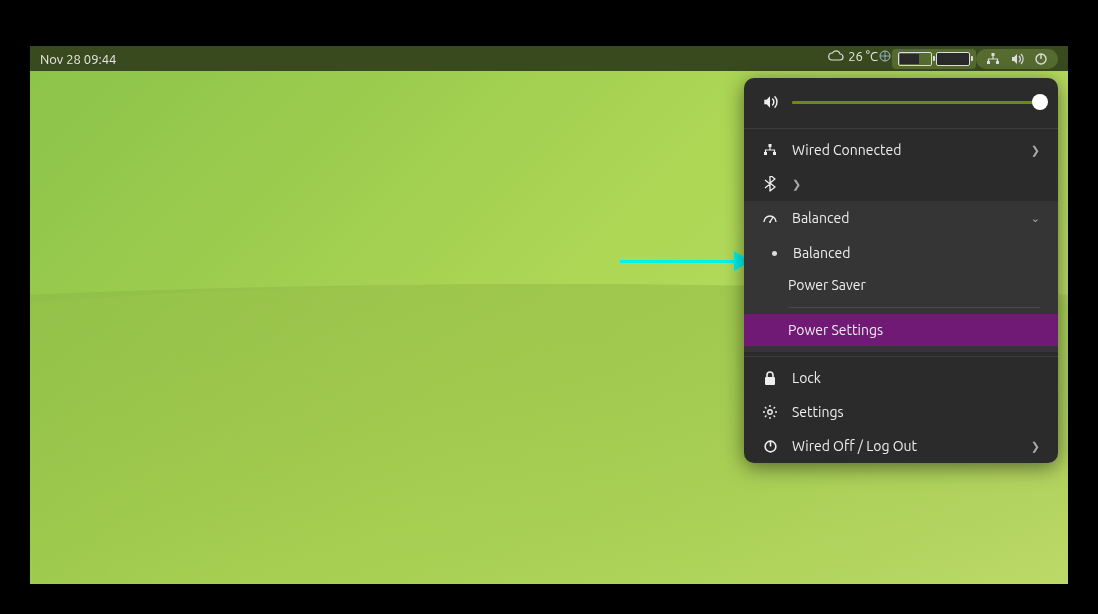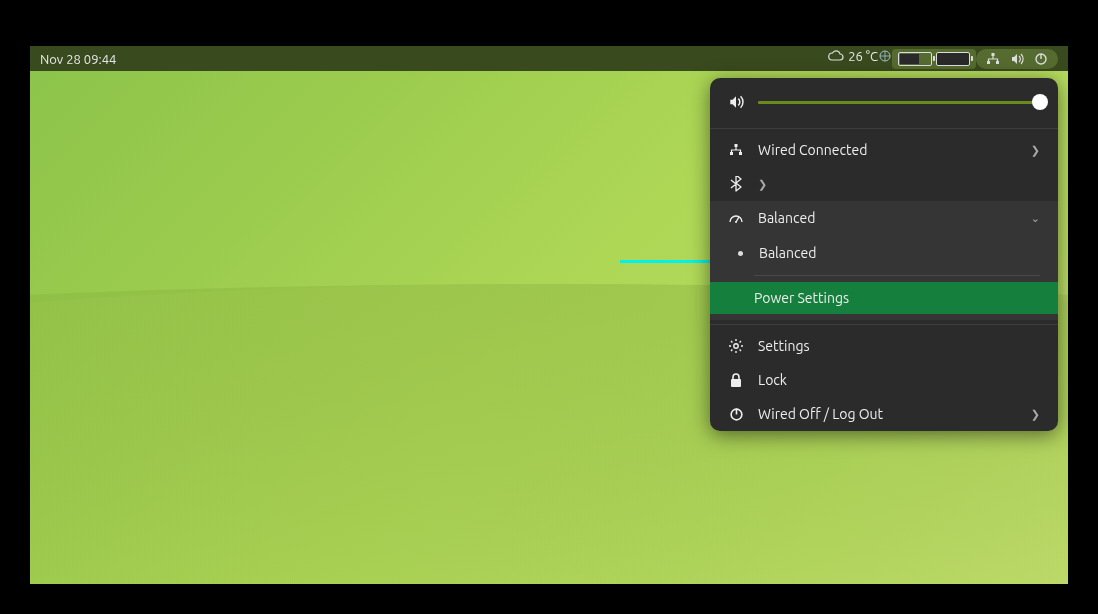--- a/index.html
+++ b/index.html
@@ -144,21 +144,21 @@
       width: 0;
       height: 0;
       border-top: 10px solid transparent;
       border-bottom: 10px solid transparent;
       border-left: 16px solid #00f2ea;
     }
     .system-menu {
       position: absolute;
       top: 32px;
       right: 10px;
-      width: 348px;
+      width: 314px;
       background: #2b2b2b;
       border-radius: 10px;
       box-shadow: 0 4px 20px rgba(0,0,0,0.5);
       color: #eee;
       font-size: 14px;
       overflow: hidden;
     }
     .volume-row {
       display: flex;
       align-items: center;
@@ -216,21 +216,21 @@
       padding: 2px 0 6px 0;
     }
     .sub-item {
       display: flex;
       align-items: center;
       padding: 8px 18px 8px 44px;
       cursor: pointer;
       gap: 10px;
       font-size: 14px;
     }
-    .sub-item.hovered { background: #15803d; }
+    .sub-item.hovered { background: #701a75; }
     .bullet {
       width: 5px;
       height: 5px;
       background: #ddd;
       border-radius: 50%;
       margin-right: 6px;
       margin-left: -16px;
     }
     .sub-sep {
       height: 1px;
@@ -346,50 +346,53 @@
       </span>
       <span class="menu-label">Balanced</span>
       <span class="chevron">⌄</span>
     </div>
 
     <div class="submenu">
       <div class="sub-item">
         <span class="bullet"></span>
         <span>Balanced</span>
       </div>
+      <div class="sub-item">
+        <span>Power Saver</span>
+      </div>
       <div class="sub-sep"></div>
       <div class="sub-item hovered">
         <span>Power Settings</span>
       </div>
     </div>
 
     <div class="menu-sep"></div>
 
     <div class="menu-item">
       <span class="menu-icon">
+        <svg width="14" height="16" viewBox="0 0 14 16">
+            <rect x="2" y="7" width="10" height="8" rx="1" fill="#eee"></rect>
+            <path d="M4 7V5a3 3 0 0 1 6 0v2" stroke="#eee" stroke-width="1.6" fill="none"></path>
+          </svg>
+      </span>
+      <span class="menu-label">Lock</span>
+    </div>
+
+    <div class="menu-item">
+      <span class="menu-icon">
         <svg width="16" height="16" viewBox="0 0 16 16">
             <circle cx="8" cy="8" r="2.2" fill="none" stroke="#eee" stroke-width="1.4"></circle>
             <path d="M8 1v2M8 13v2M1 8h2M13 8h2M3 3l1.4 1.4M11.6 11.6L13 13M13 3l-1.4 1.4M4.4 11.6L3 13" stroke="#eee" stroke-width="1.4"></path>
           </svg>
       </span>
       <span class="menu-label">Settings</span>
     </div>
 
     <div class="menu-item">
       <span class="menu-icon">
-        <svg width="14" height="16" viewBox="0 0 14 16">
-            <rect x="2" y="7" width="10" height="8" rx="1" fill="#eee"></rect>
-            <path d="M4 7V5a3 3 0 0 1 6 0v2" stroke="#eee" stroke-width="1.6" fill="none"></path>
-          </svg>
-      </span>
-      <span class="menu-label">Lock</span>
-    </div>
-
-    <div class="menu-item">
-      <span class="menu-icon">
         <svg width="15" height="15" viewBox="0 0 14 14">
             <circle cx="7" cy="7" r="5" fill="none" stroke="#eee" stroke-width="1.5"></circle>
             <line x1="7" y1="1.5" x2="7" y2="7" stroke="#eee" stroke-width="1.5"></line>
           </svg>
       </span>
       <span class="menu-label">Wired Off / Log Out</span>
       <span class="chevron">❯</span>
     </div>
   </div>
 </div>

